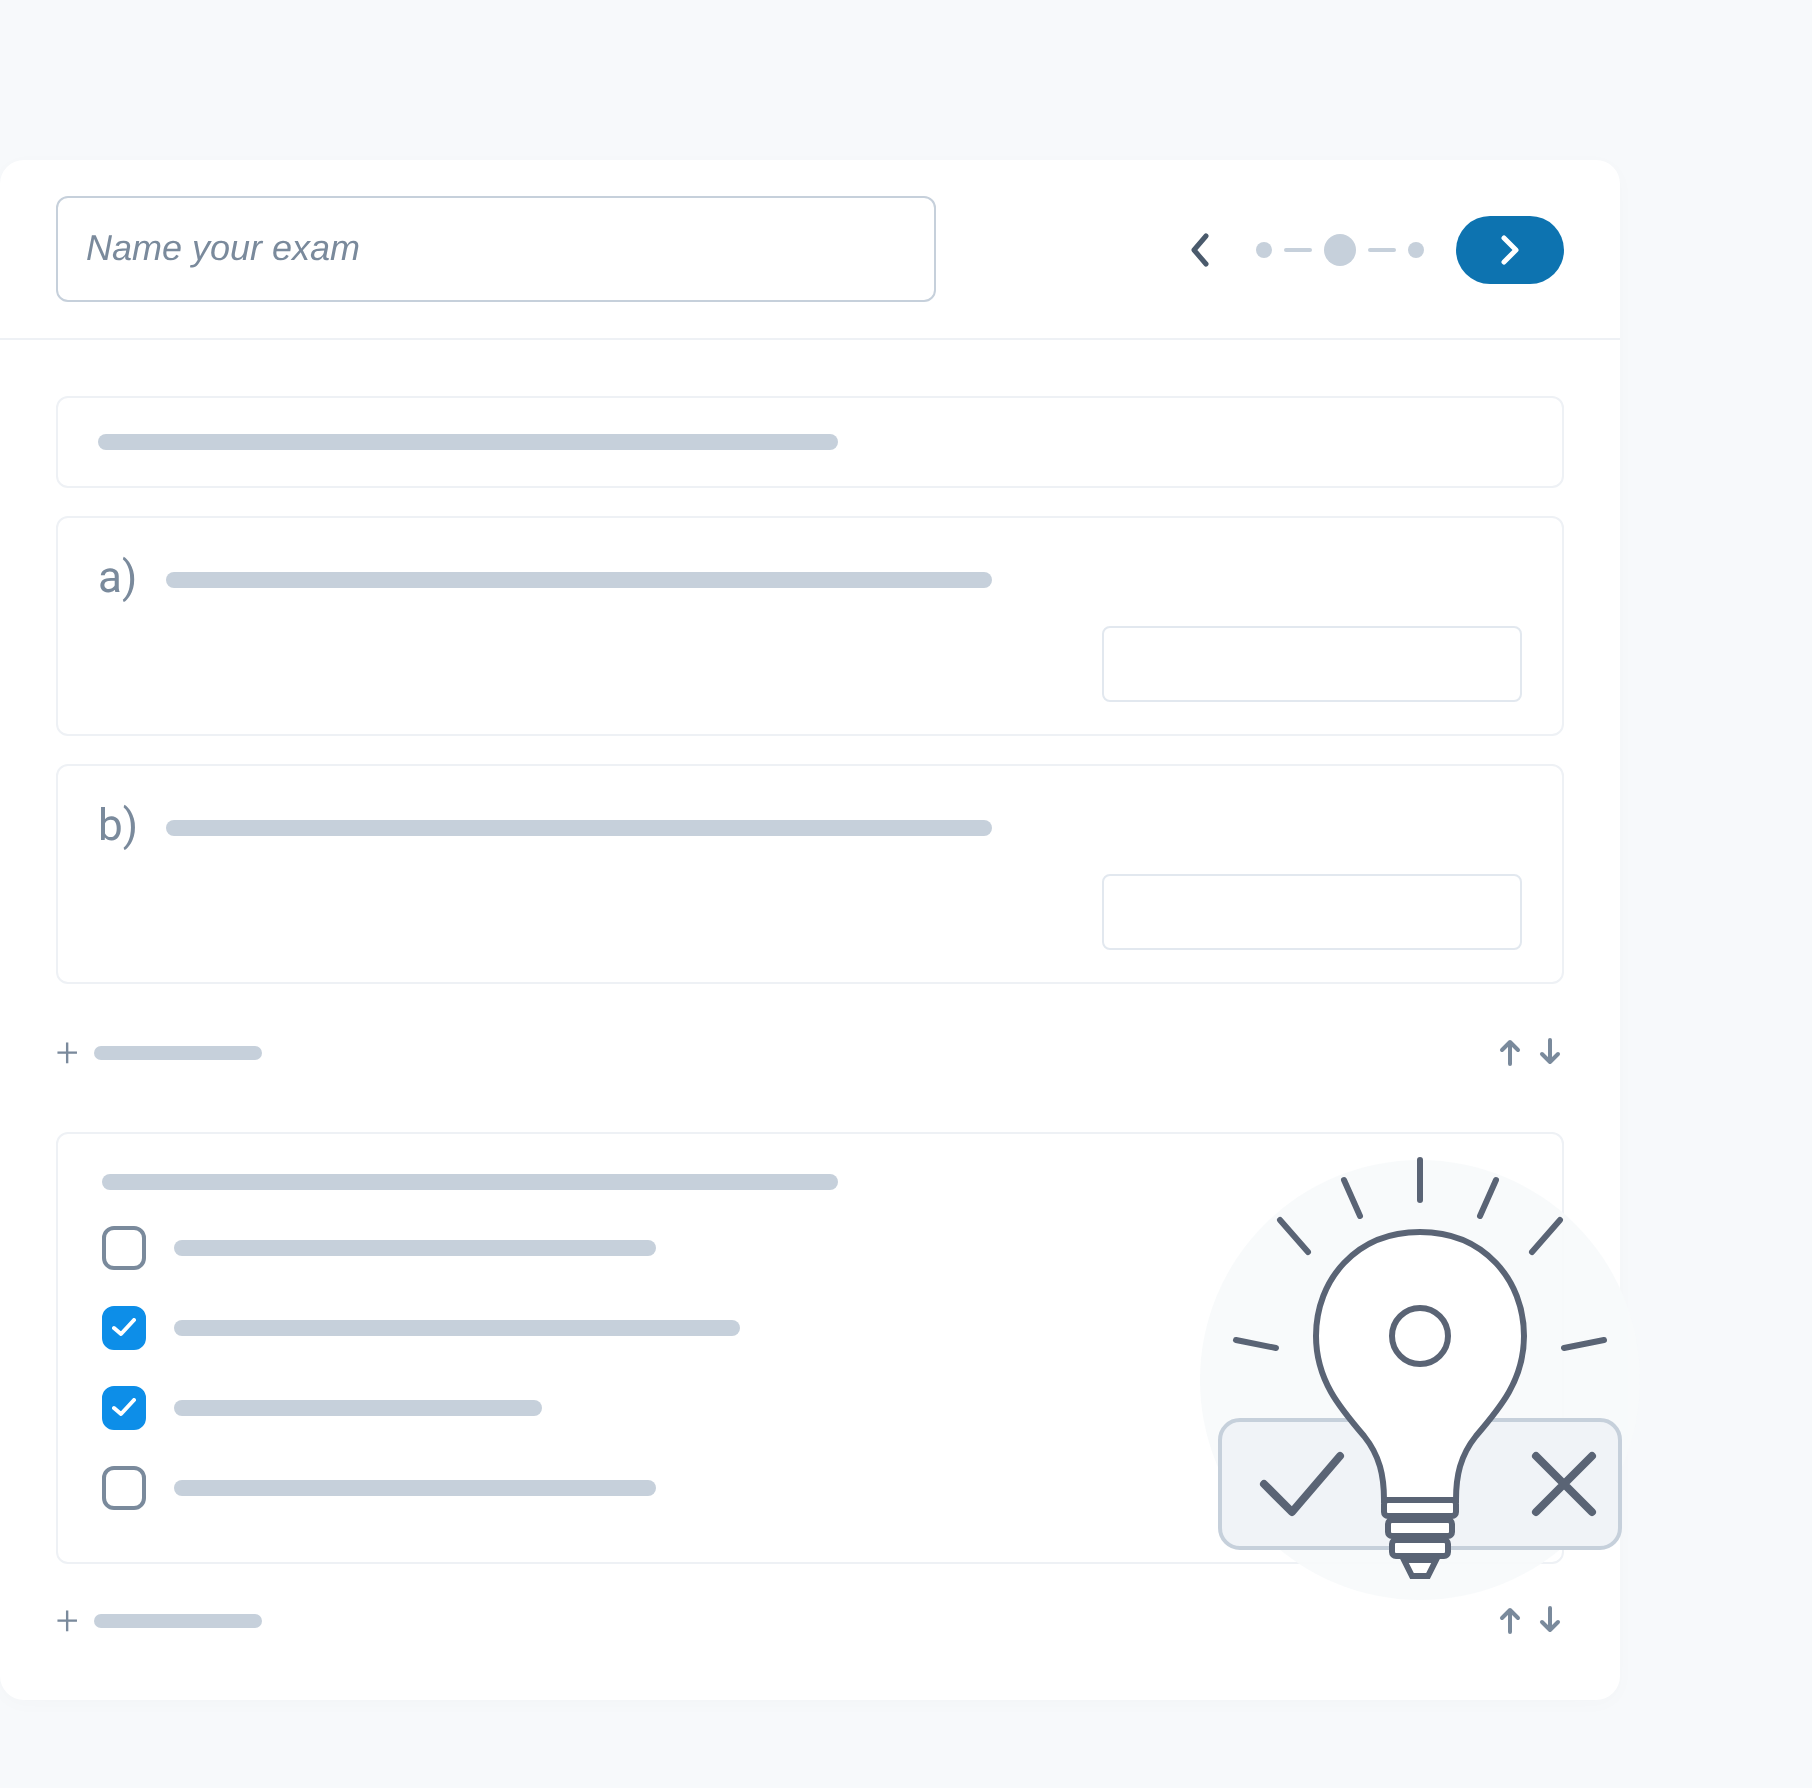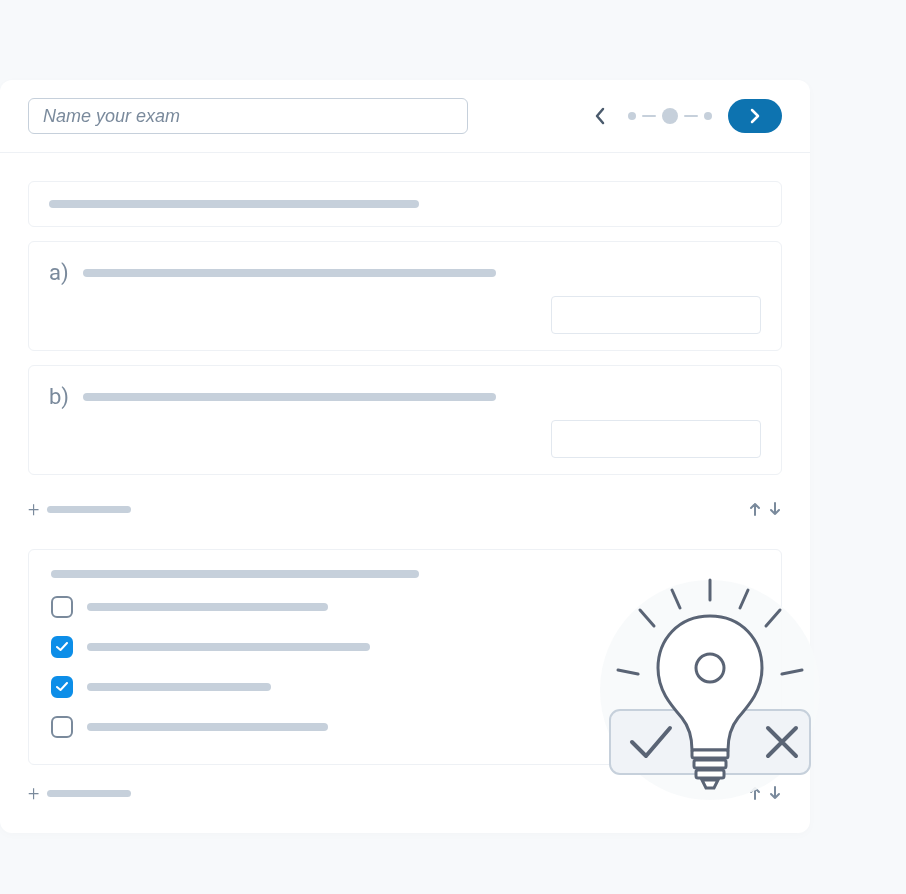--- a/index.html
+++ b/index.html
@@ -23,21 +23,21 @@
   }
   .header {
     display: flex;
     align-items: center;
     justify-content: space-between;
     padding: 18px 28px;
     border-bottom: 1px solid #eef1f5;
   }
   .name-input {
     width: 440px;
-    height: 36px;
+    height: 53px;
     border: 1px solid #c6d0db;
     border-radius: 6px;
     padding: 0 14px;
     font-size: 18px;
     font-style: italic;
     color: #7a8a9c;
     background: #fff;
   }
   .name-input::placeholder { color: #7a8a9c; font-style: italic; }
   .nav-group {

